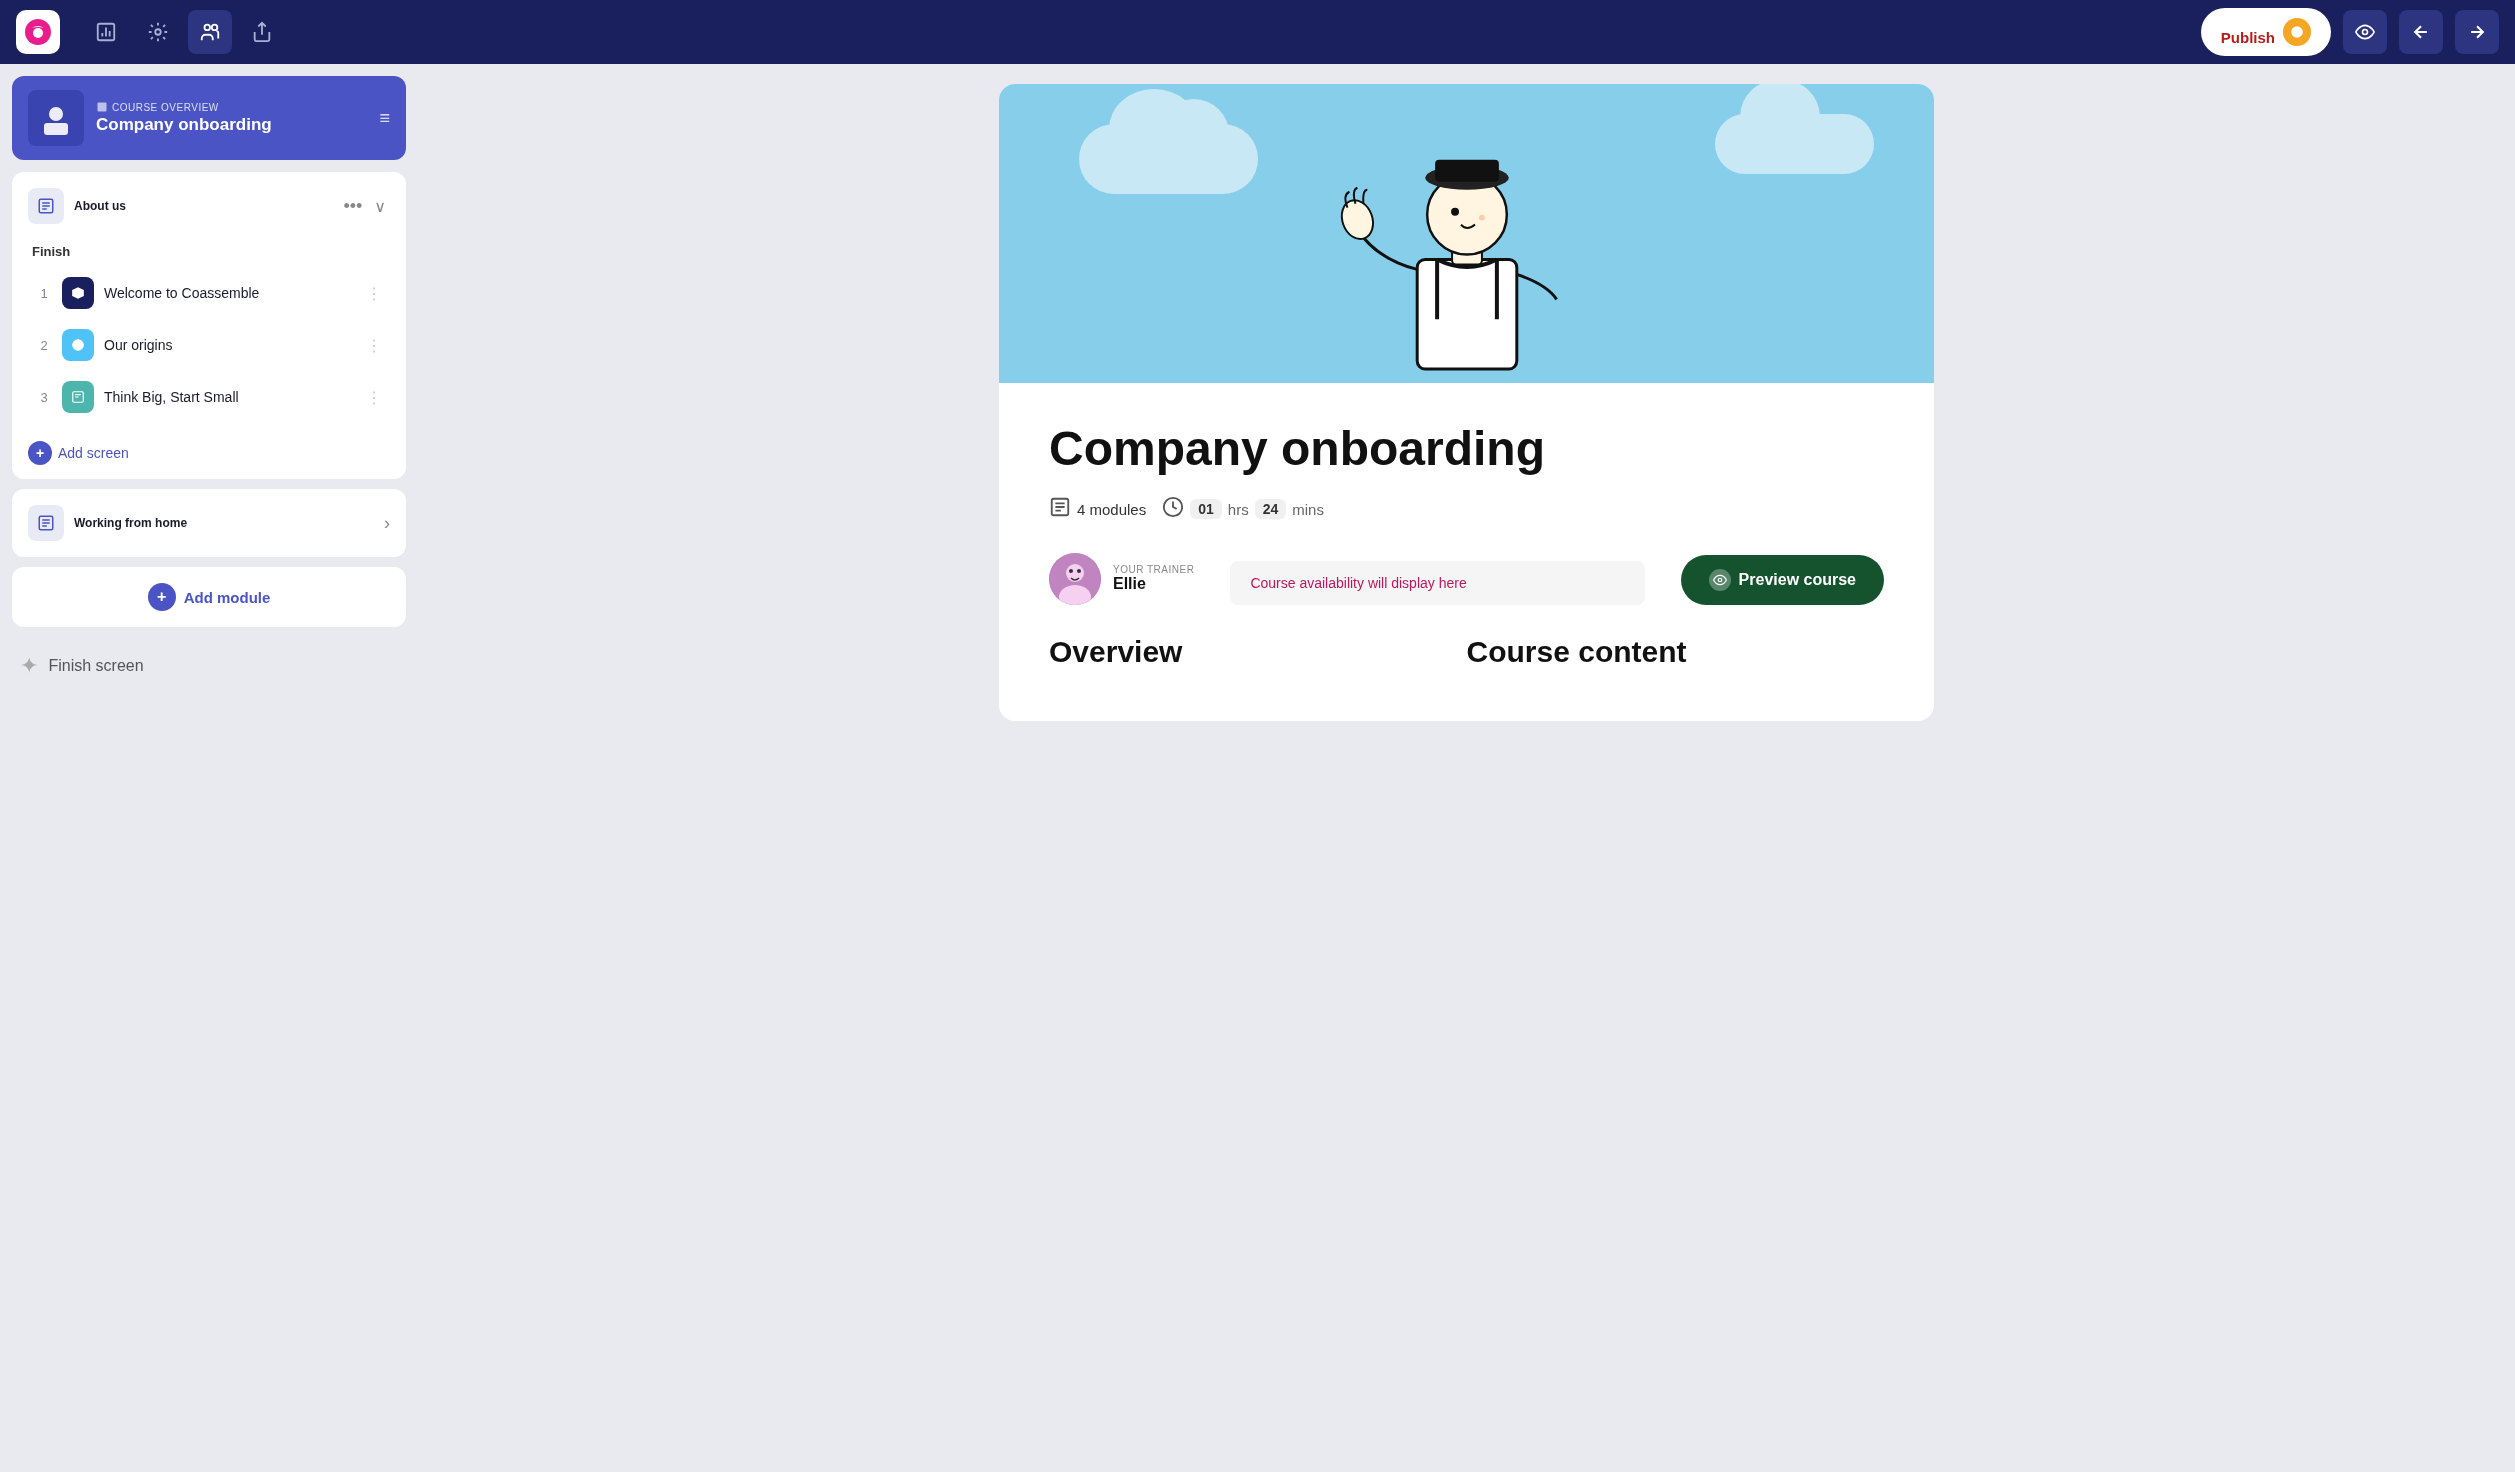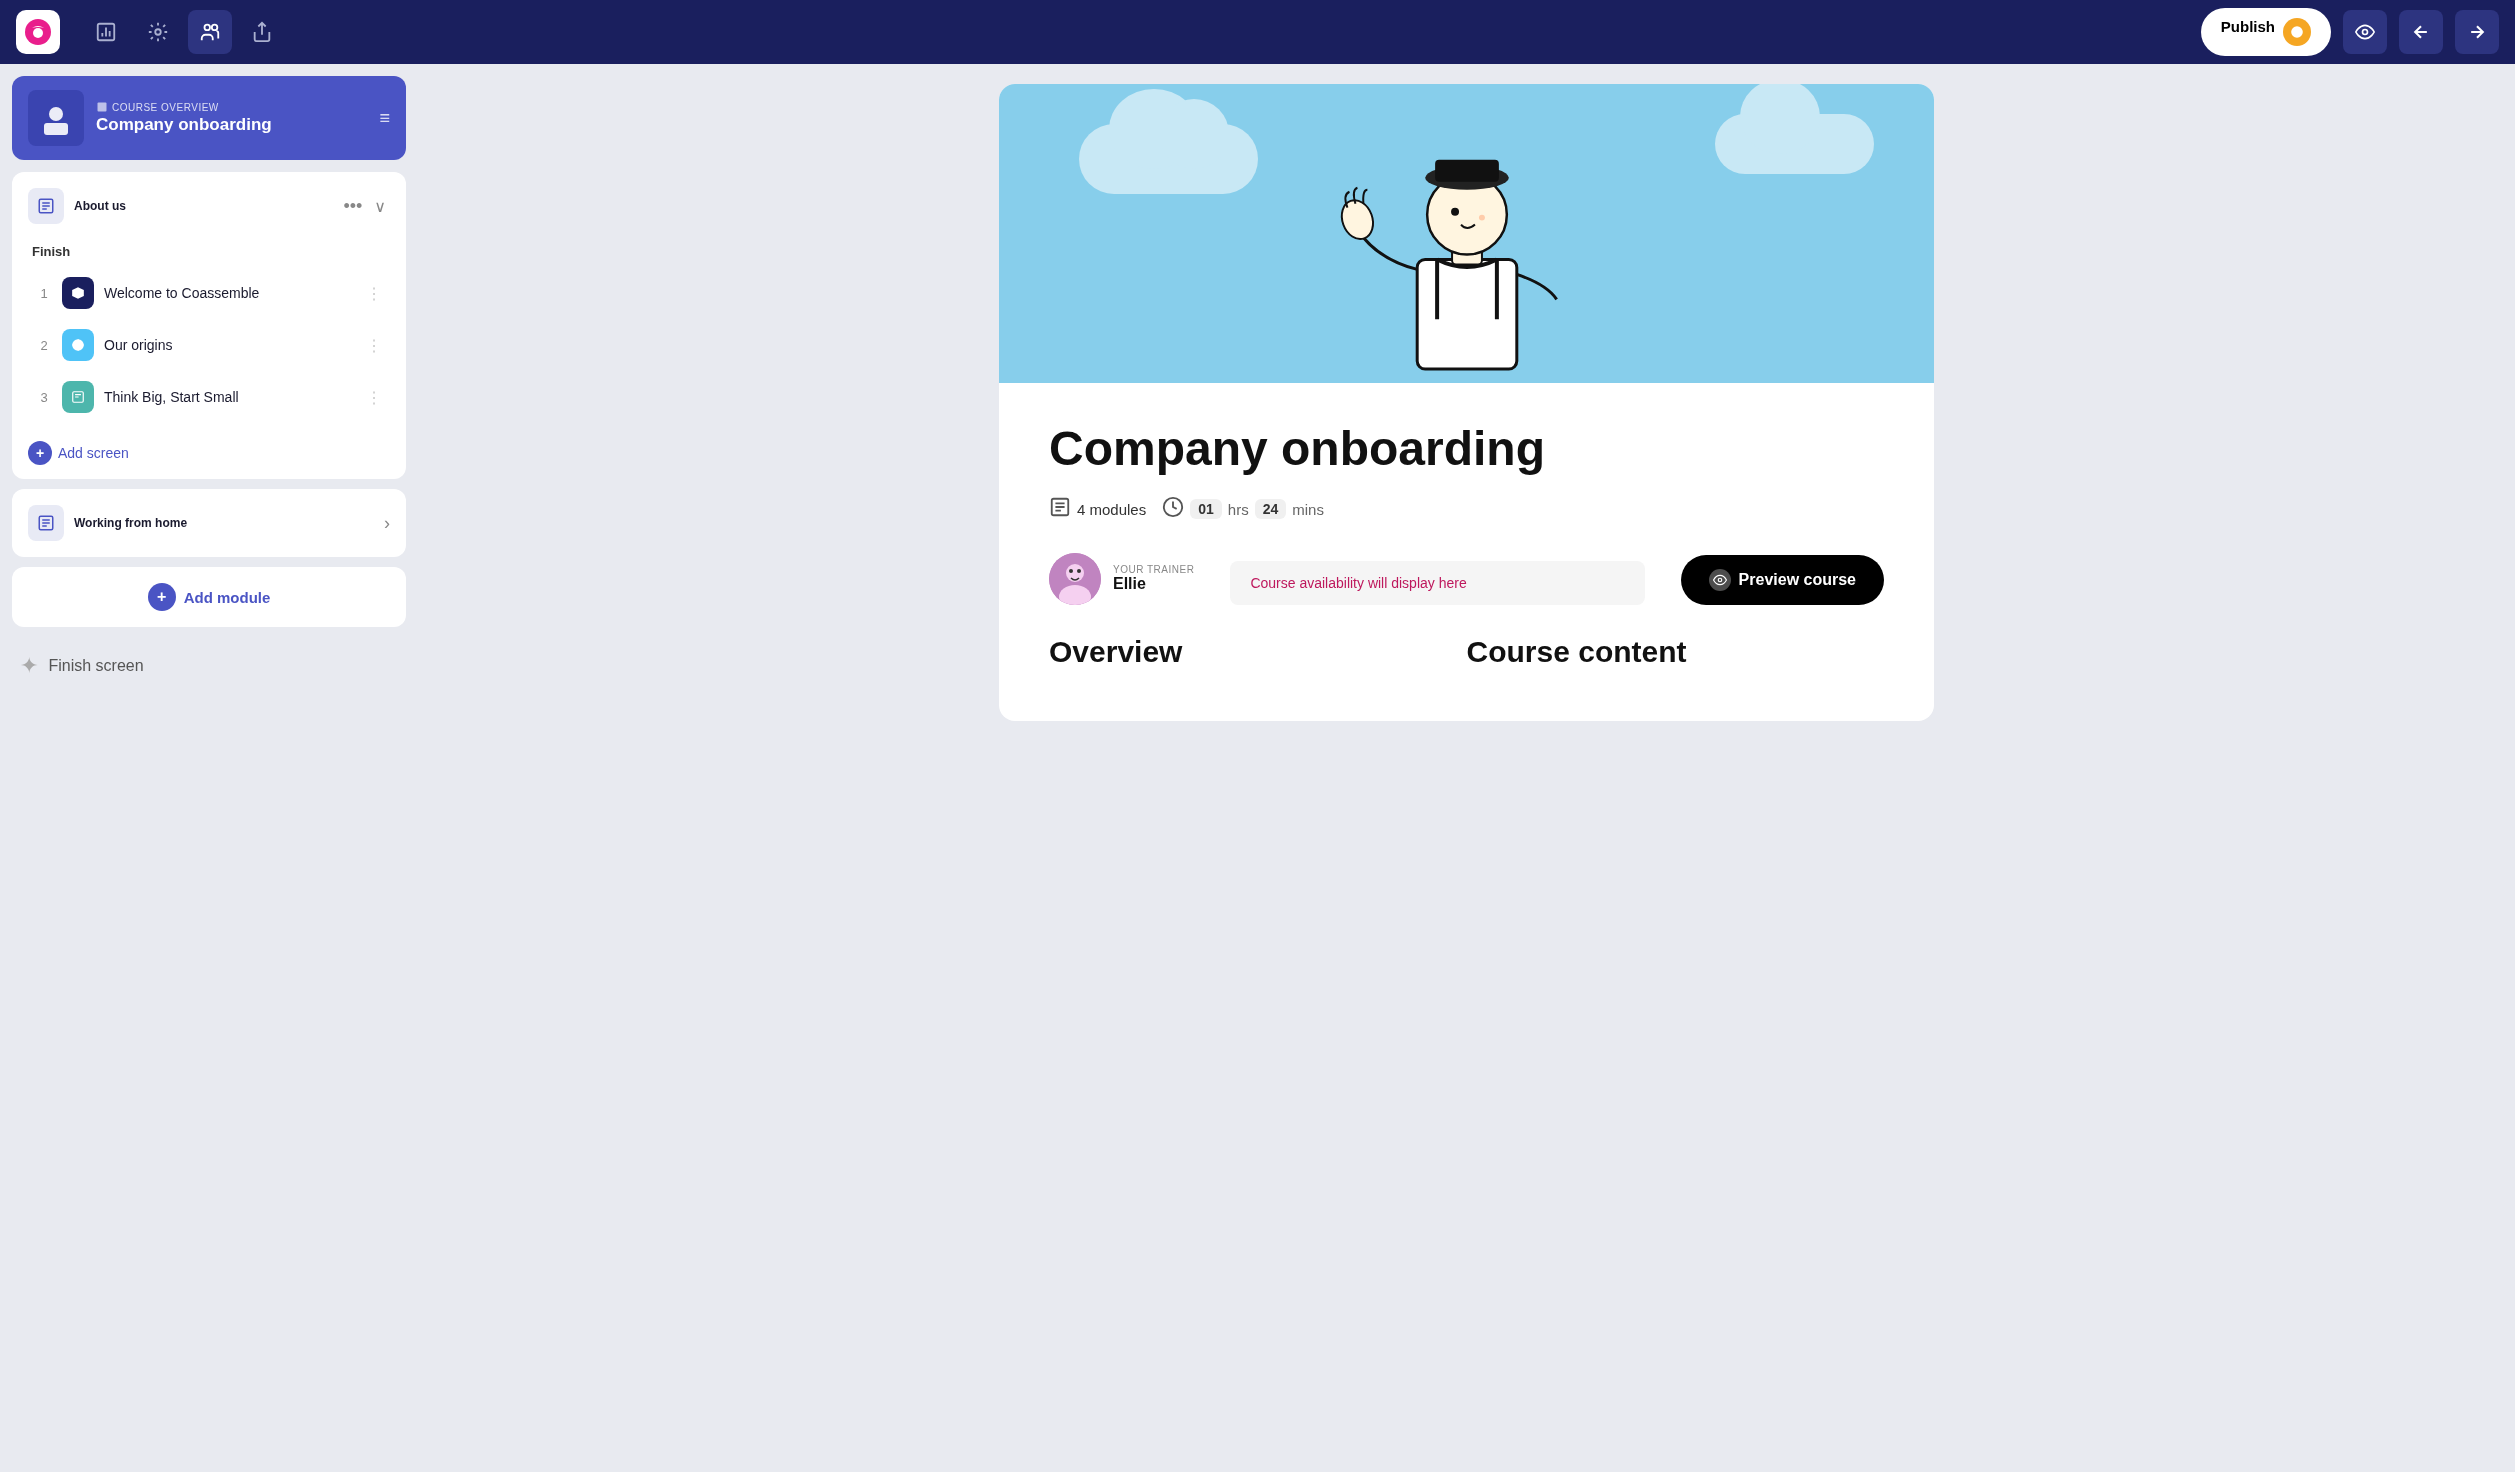--- a/index.html
+++ b/index.html
@@ -41,25 +41,25 @@
     }
     .topbar-right {
       margin-left: auto;
       display: flex; align-items: center; gap: 12px;
     }
     .publish-btn {
       background: white;
       border: none;
       border-radius: 50px;
       padding: 10px 20px;
-      display: flex; align-items: flex-start; gap: 8px;
+      display: flex; align-items: flex-end; gap: 8px;
       font-weight: 600;
       font-size: 15px;
       cursor: pointer;
-      color: #000000;
+      color: #b91c1c;
     }
     .publish-coin {
       width: 28px; height: 28px;
       background: #f5a623;
       border-radius: 50%;
       display: flex; align-items: center; justify-content: center;
       color: white;
       font-size: 12px;
       font-weight: bold;
     }
@@ -426,21 +426,21 @@
     }
     .availability-box {
       flex: 1;
       background: #f5f5f5;
       border-radius: 8px;
       padding: 14px 20px;
       font-size: 14px;
       color: #be185d;
     }
     .preview-course-btn {
-      background: #000000;
+      background: #14532d;
       color: white;
       border: none;
       border-radius: 50px;
       padding: 14px 28px;
       font-size: 16px;
       font-weight: 600;
       cursor: pointer;
       display: flex;
       align-items: center;
       gap: 8px;

